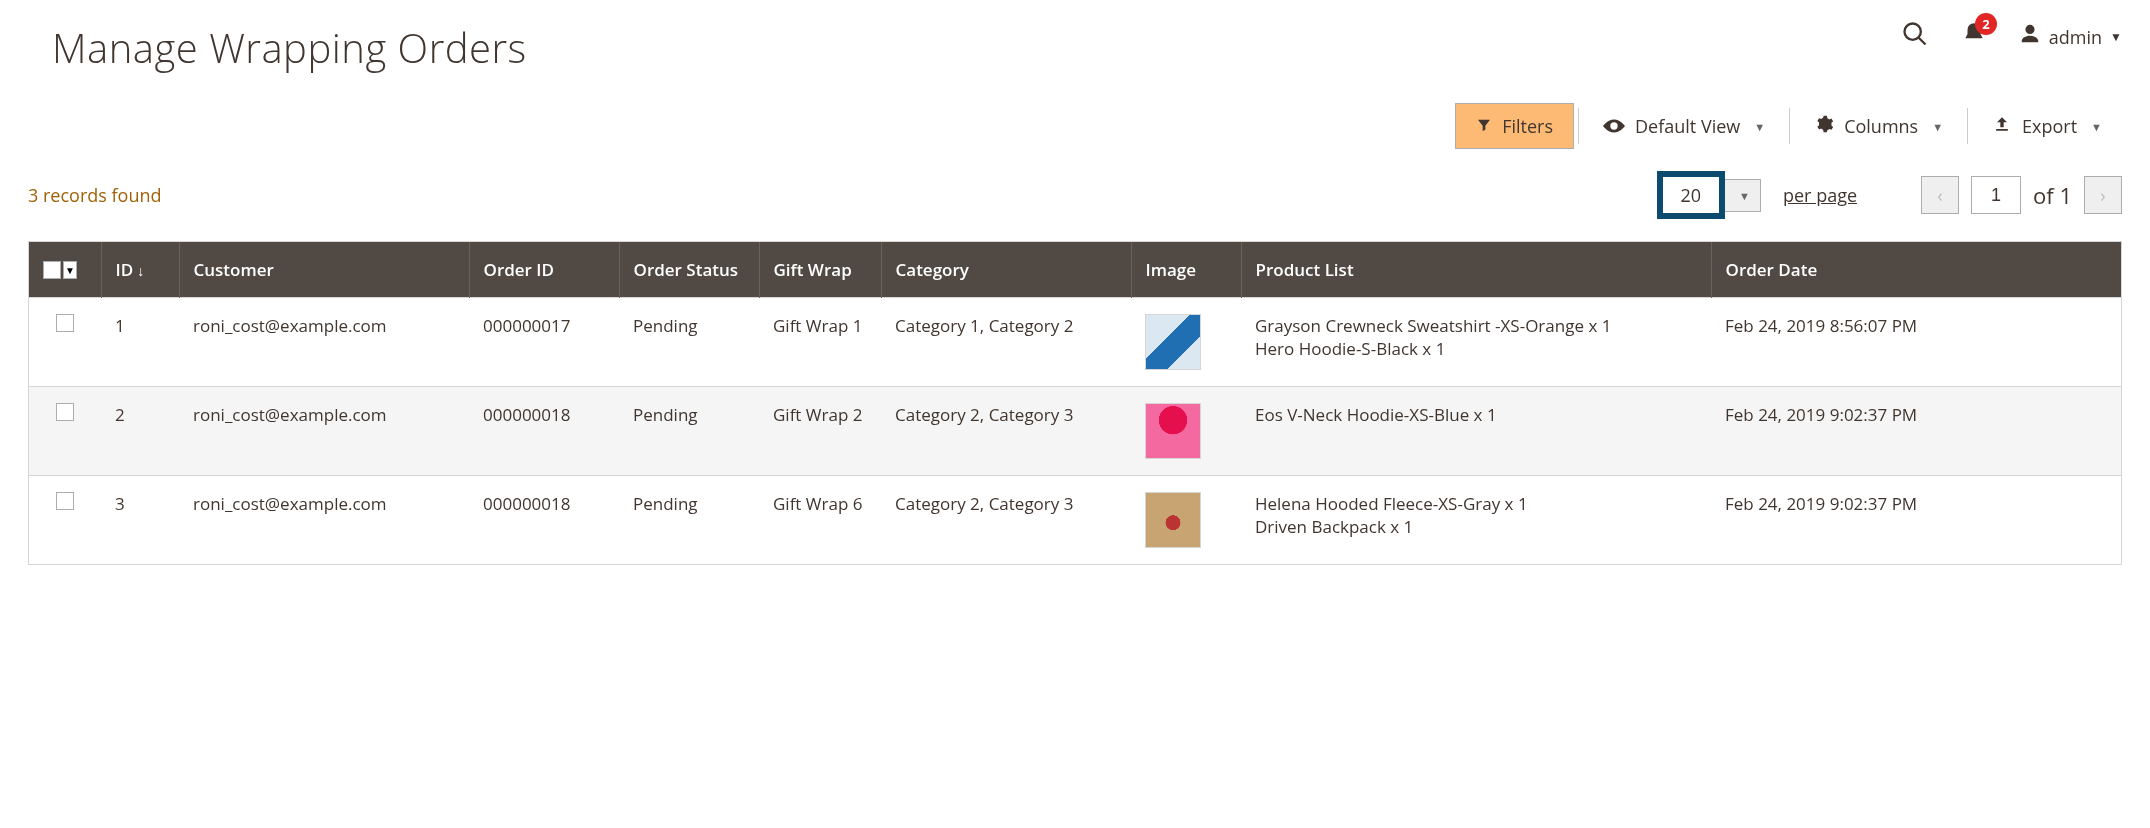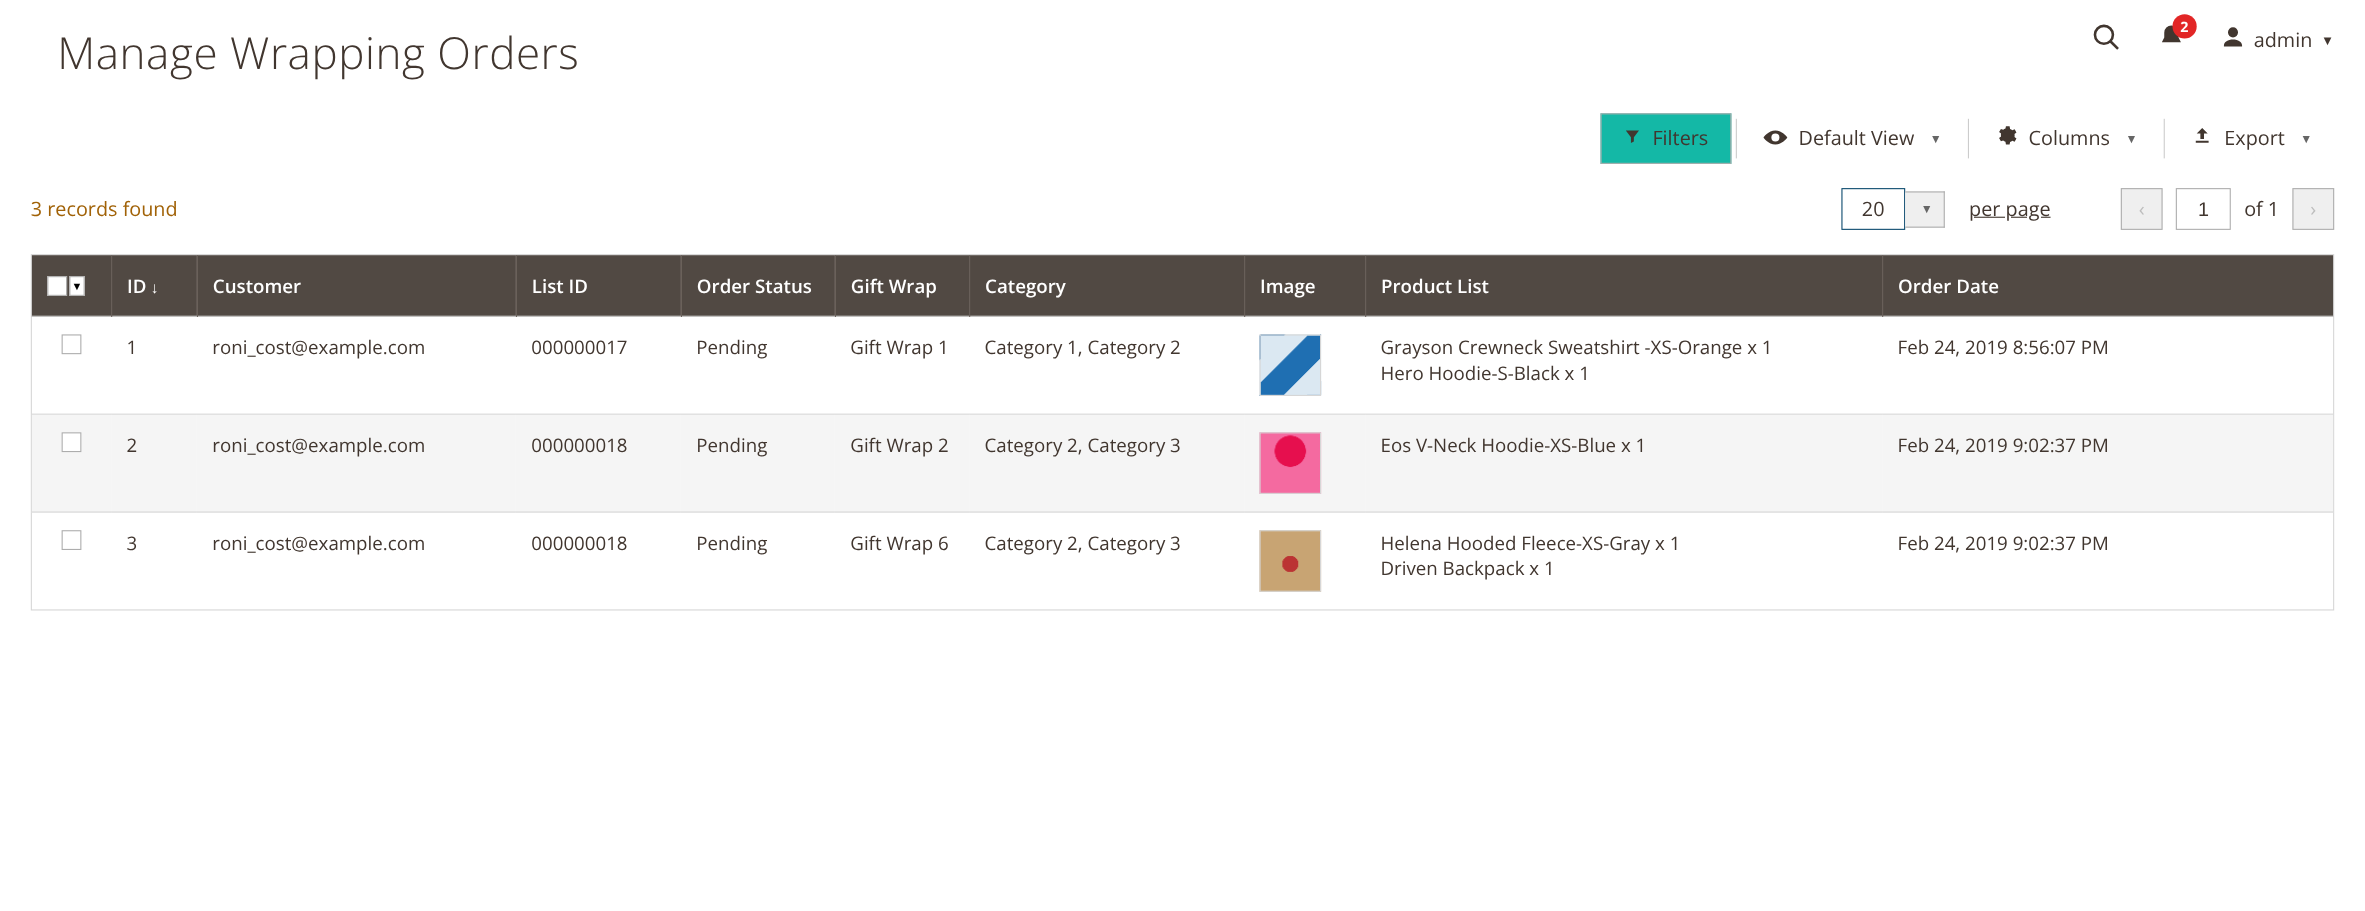--- a/index.html
+++ b/index.html
@@ -60,21 +60,21 @@
   .toolbar .tb-item {
     display:flex; align-items:center; gap:10px;
     padding: 10px 20px;
     font-size:18px;
     color:#41362f;
     cursor:pointer;
   }
   .toolbar .sep { width:1px; height:36px; background:#ccc; margin:0 4px; }
   .filters-btn {
     border:1px solid #adadad;
-    background:#14b8a6;
+    background:#fdba74;
     padding:10px 24px;
   }
   .filters-btn svg { width:16px; height:16px; fill:#41362f; }
   .eye-icon svg { width:22px; height:14px; fill:#41362f;}
   .gear-icon svg { width:20px; height:20px; fill:#41362f;}
   .export-icon svg { width:20px; height:20px; fill:#41362f;}
   .small-caret { font-size:11px; color:#666; margin-left:4px; }
 
   
   .listing-bar {
@@ -85,37 +85,37 @@
     font-size:18px;
   }
   .records-found { color:#a16207; }
   .pager {
     display:flex; align-items:center; gap:12px;
   }
   .pager .per-page-select {
     display:flex; align-items:center;
   }
   .pager .pp-value {
-    border:1px solid #0c4a6e; padding:6px 18px; font-size:18px;
+    border:6px solid #0c4a6e; padding:6px 18px; font-size:18px;
   }
   .pager .pp-btn {
     border:1px solid #adadad; background:#efefef; padding:8px 10px; border-left:none;
     display:flex; align-items:center;
   }
   .pager .per-page-label { margin-left:10px; font-size:18px;text-decoration:underline; }
   .pager .nav-btn {
     border:1px solid #adadad; background:#efefef; width:38px; height:38px;
     display:flex; align-items:center; justify-content:center;
     color:#bdbdbd; font-size:18px;
   }
   .pager .page-input {
     border:1px solid #adadad; width:50px; height:38px; text-align:center;
     font-size:18px; color:#41362f;
   }
-  .pager .of-label { font-size:18px; }
+  .pager .of-label { font-size:22px; }
 
   
   .grid-wrap { border:1px solid #d6d6d6; }
   table.grid { width:100%; border-collapse:collapse; table-layout:fixed; }
   table.grid thead th {
     background:#514943;
     color:#fff;
     text-align:left;
     font-size:17px;
     font-weight:600;
@@ -268,21 +268,21 @@
   <thead>
     <tr>
       <th>
         <span class="hd-cb-wrap">
           <span class="cb"></span>
           <span class="hd-cb-caret">▼</span>
         </span>
       </th>
       <th><span>ID</span><span class="sort-arrow">↓</span></th>
       <th>Customer</th>
-      <th>List ID</th>
+      <th>Order ID</th>
       <th>Order Status</th>
       <th>Gift Wrap</th>
       <th>Category</th>
       <th>Image</th>
       <th>Product List</th>
       <th>Order Date</th>
     </tr>
   </thead>
   <tbody>
     <tr>

